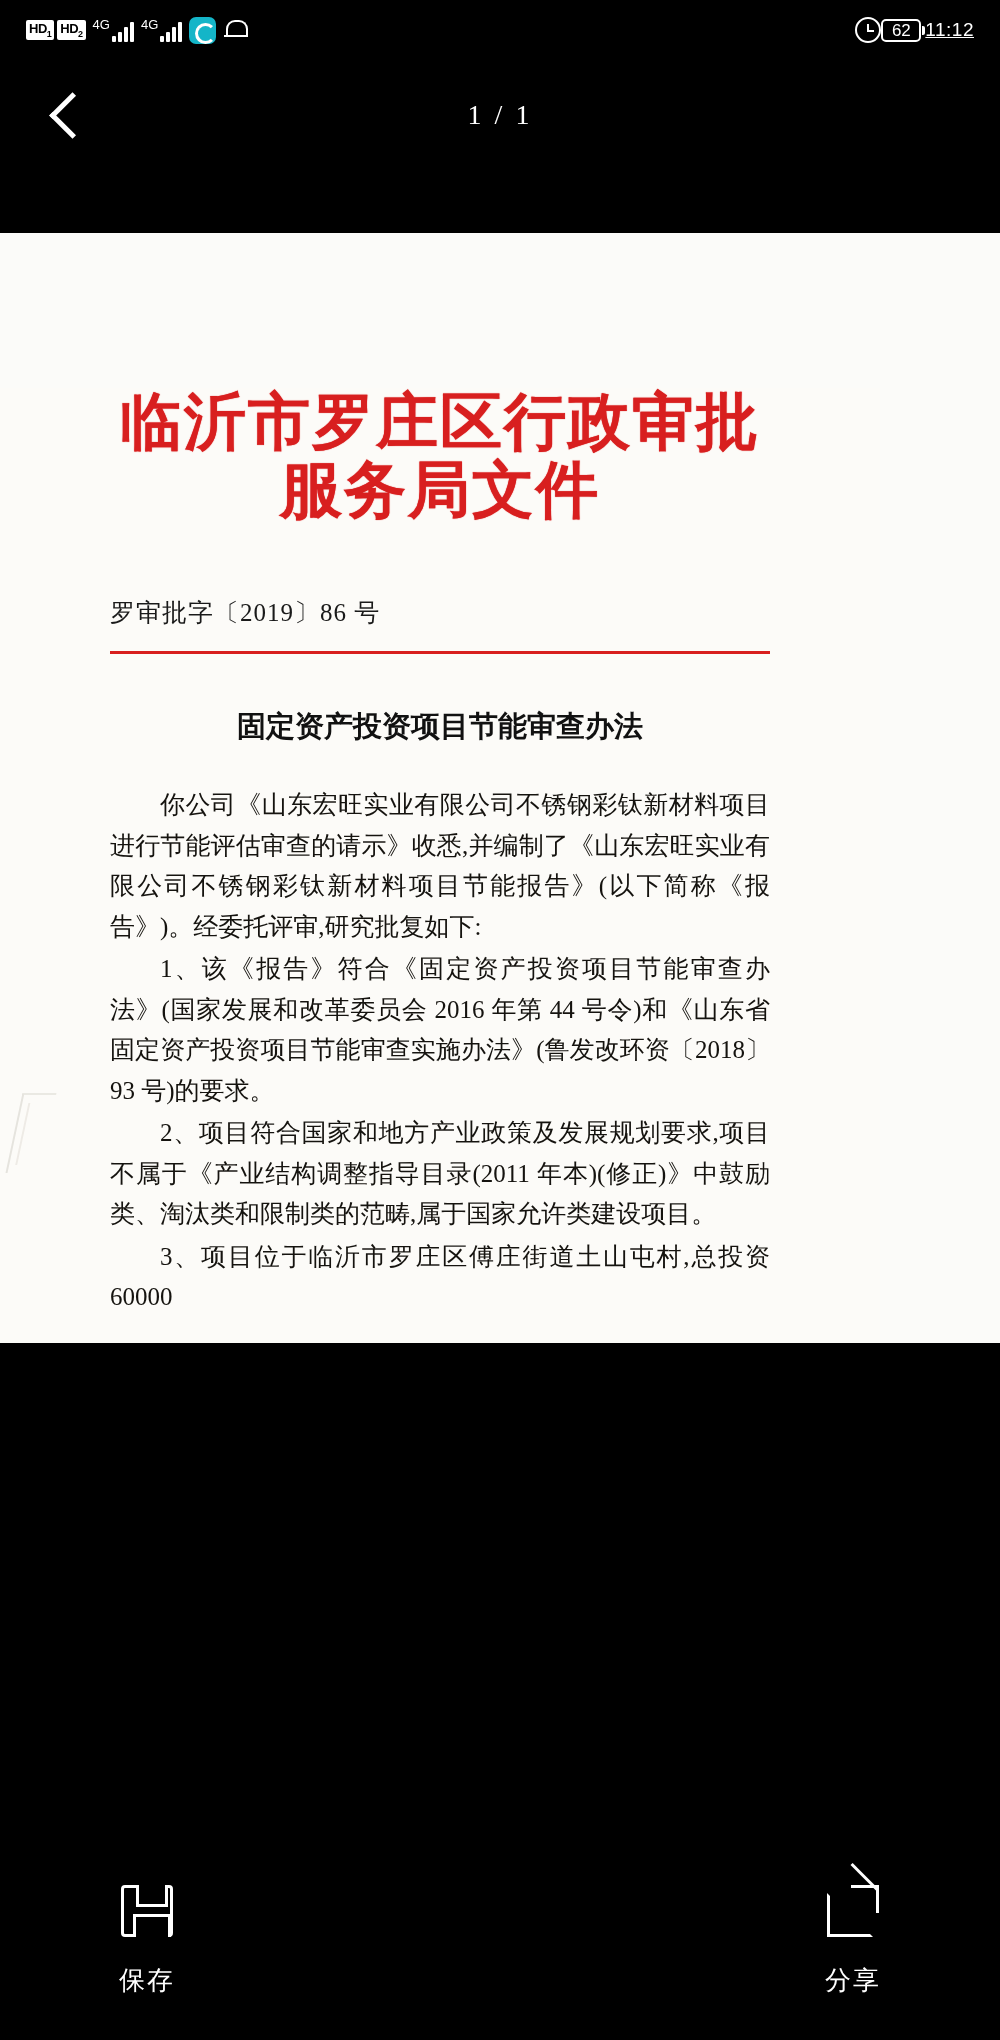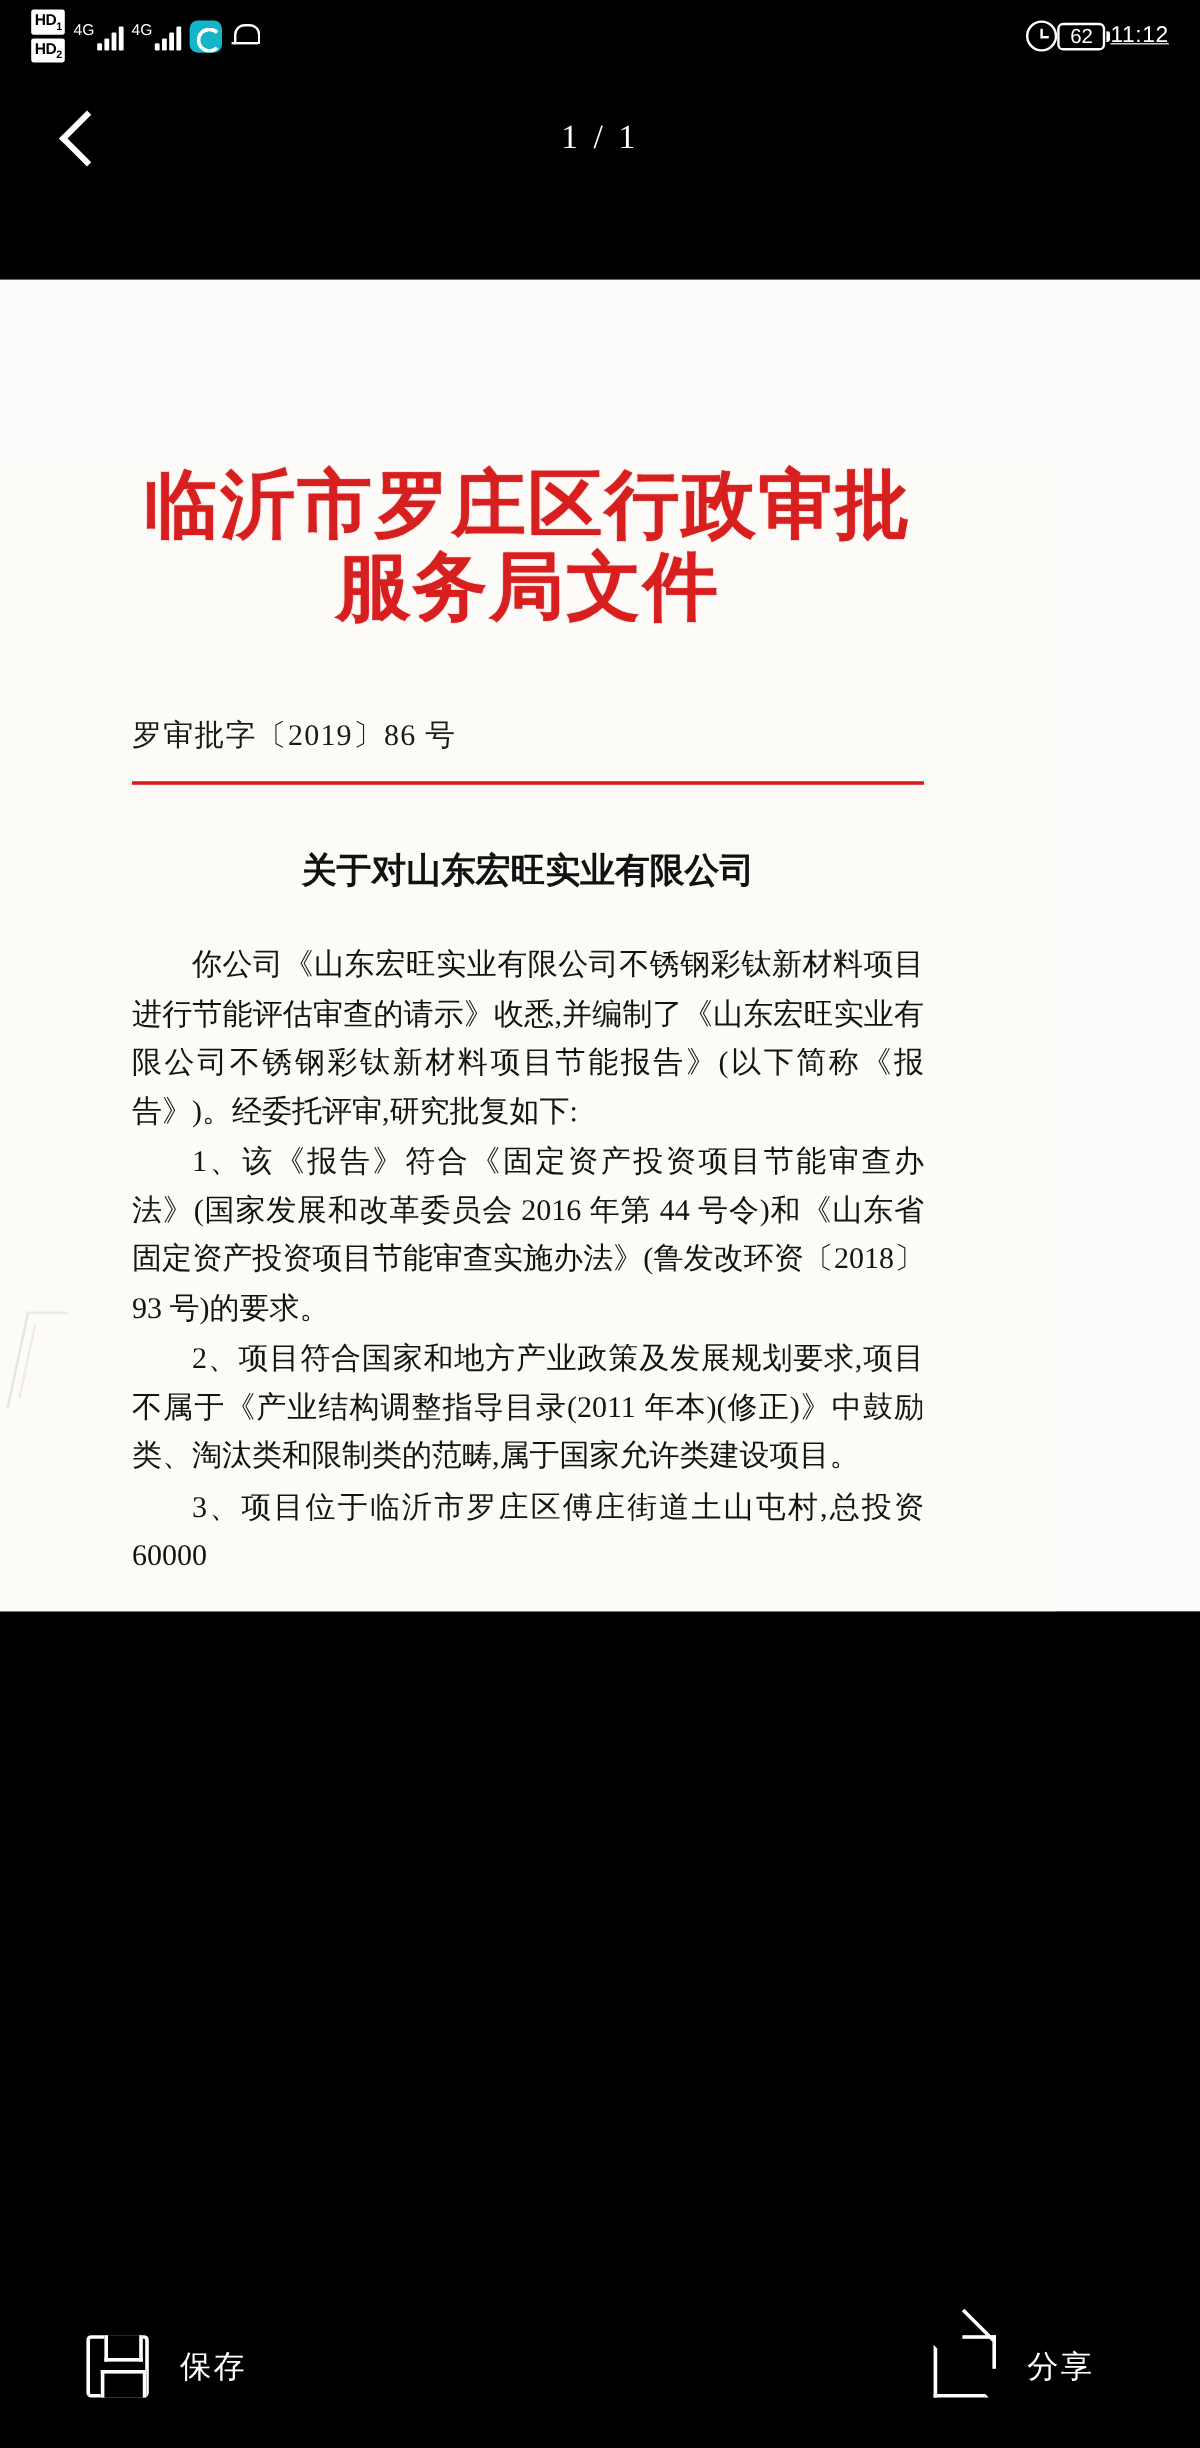--- a/index.html
+++ b/index.html
@@ -28,21 +28,21 @@
     padding: 0 26px;
   }
   .status-left {
     display: flex;
     align-items: center;
     gap: 7px;
     flex: 1;
   }
   .hd-stack {
     display: flex;
-    flex-direction: column;
+    flex-direction: row;
     gap: 3px;
   }
   .hd-badge {
     background: #fff;
     color: #000;
     font-size: 13px;
     font-weight: bold;
     line-height: 1;
     padding: 2px 3px;
     border-radius: 2px;
@@ -260,21 +260,21 @@
     bottom: 42px;
     left: 0;
     width: 100%;
     display: flex;
     justify-content: space-between;
     padding: 0 72px;
   }
   .action {
     width: 150px;
     display: flex;
-    flex-direction: row;
+    flex-direction: column;
     align-items: center;
     gap: 26px;
     cursor: pointer;
   }
   .action-label { font-size: 26px; letter-spacing: 2px; }
   .icon-save {
     width: 52px; height: 52px;
     border: 3px solid #fff;
     border-radius: 4px;
     position: relative;
@@ -386,21 +386,21 @@
     <div class="page-indicator">1 / 1</div>
   </div>
 
   <div class="doc-viewport">
     <div class="doc-page">
       <div class="fold-mark"></div>
       <div class="doc-title">临沂市罗庄区行政审批服务局文件</div>
       <div class="doc-docnum">罗审批字〔2019〕86 号</div>
       <div class="doc-rule"></div>
       <div class="doc-subject">
-        <div>关于对山东宏旺实业有限公司</div>
+        <div>固定资产投资项目节能审查办法</div>
       </div>
       <div class="doc-body">
         <p class="indent">你公司《山东宏旺实业有限公司不锈钢彩钛新材料项目进行节能评估审查的请示》收悉,并编制了《山东宏旺实业有限公司不锈钢彩钛新材料项目节能报告》(以下简称《报告》)。经委托评审,研究批复如下:</p>
         <p class="indent">1、该《报告》符合《固定资产投资项目节能审查办法》(国家发展和改革委员会 2016 年第 44 号令)和《山东省固定资产投资项目节能审查实施办法》(鲁发改环资〔2018〕93 号)的要求。</p>
         <p class="indent">2、项目符合国家和地方产业政策及发展规划要求,项目不属于《产业结构调整指导目录(2011 年本)(修正)》中鼓励类、淘汰类和限制类的范畴,属于国家允许类建设项目。</p>
         <p class="indent">3、项目位于临沂市罗庄区傅庄街道土山屯村,总投资 60000</p>
       </div>
 
     </div>
   </div>

